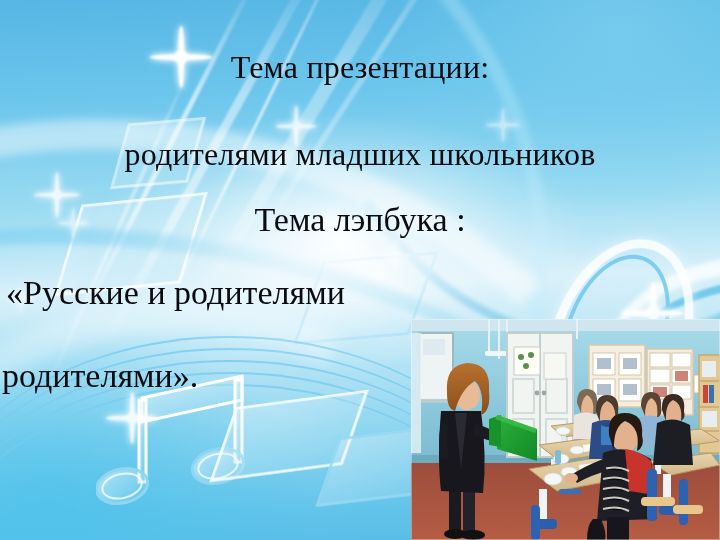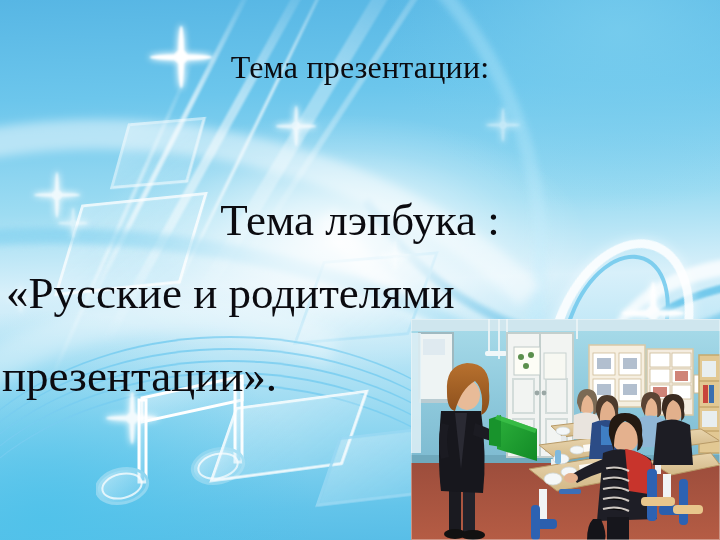--- a/index.html
+++ b/index.html
@@ -195,21 +195,21 @@
   }
   .title-small {
     font-size: 32px; line-height: 42px; letter-spacing: .2px;
     white-space: nowrap;
   }
   #line-subject   { position: absolute; left: 0; right: 0; top: 46px; }
   #line-topic-1   { position: absolute; left: 0; right: 0; top: 90px; }
   #line-topic-2   { position: absolute; left: 0; right: 0; top: 133px; }
 
   .title-big {
-    font-size: 45px; line-height: 56px; white-space: nowrap;
+    font-size: 34px; line-height: 56px; white-space: nowrap;
   }
   #line-lapbook-label { position: absolute; left: 0; right: 0; top: 192px; }
   #line-lapbook-1 { position: absolute; left: 6px; top: 265px; text-align: left; }
   #line-lapbook-2 { position: absolute; left: 2px; top: 348px; text-align: left; }
 
   
   #photo {
     position: absolute; left: 411px; top: 319px;
     width: 309px; height: 221px;
     overflow: hidden;
@@ -314,24 +314,25 @@
     </div>
   <div class="sparkle" id="sparkle-9">
       <i></i>
     </div>
   <div class="sparkle" id="sparkle-10">
       <i></i>
     </div>
 
   <div id="text-block">
     <div class="title-small" id="line-subject">Тема презентации:</div>
+    <div class="title-small" id="line-topic-2">родителями младших школьников</div>
 
     <div class="title-big" id="line-lapbook-label">Тема лэпбука :</div>
     <div class="title-big" id="line-lapbook-1">«Русские и родителями</div>
-    <div class="title-big" id="line-lapbook-2">презентации».</div>
+    <div class="title-big" id="line-lapbook-2">родителями».</div>
   </div>
 
   <div id="photo">
     <svg viewBox="0 0 309 221" xmlns="http://www.w3.org/2000/svg">
       <defs>
         <linearGradient id="wallG" x1="0" y1="0" x2="0" y2="1">
           <stop offset="0%" stop-color="#a9dcea"></stop>
           <stop offset="55%" stop-color="#8ec9dc"></stop>
           <stop offset="100%" stop-color="#7ebbd1"></stop>
         </linearGradient>

